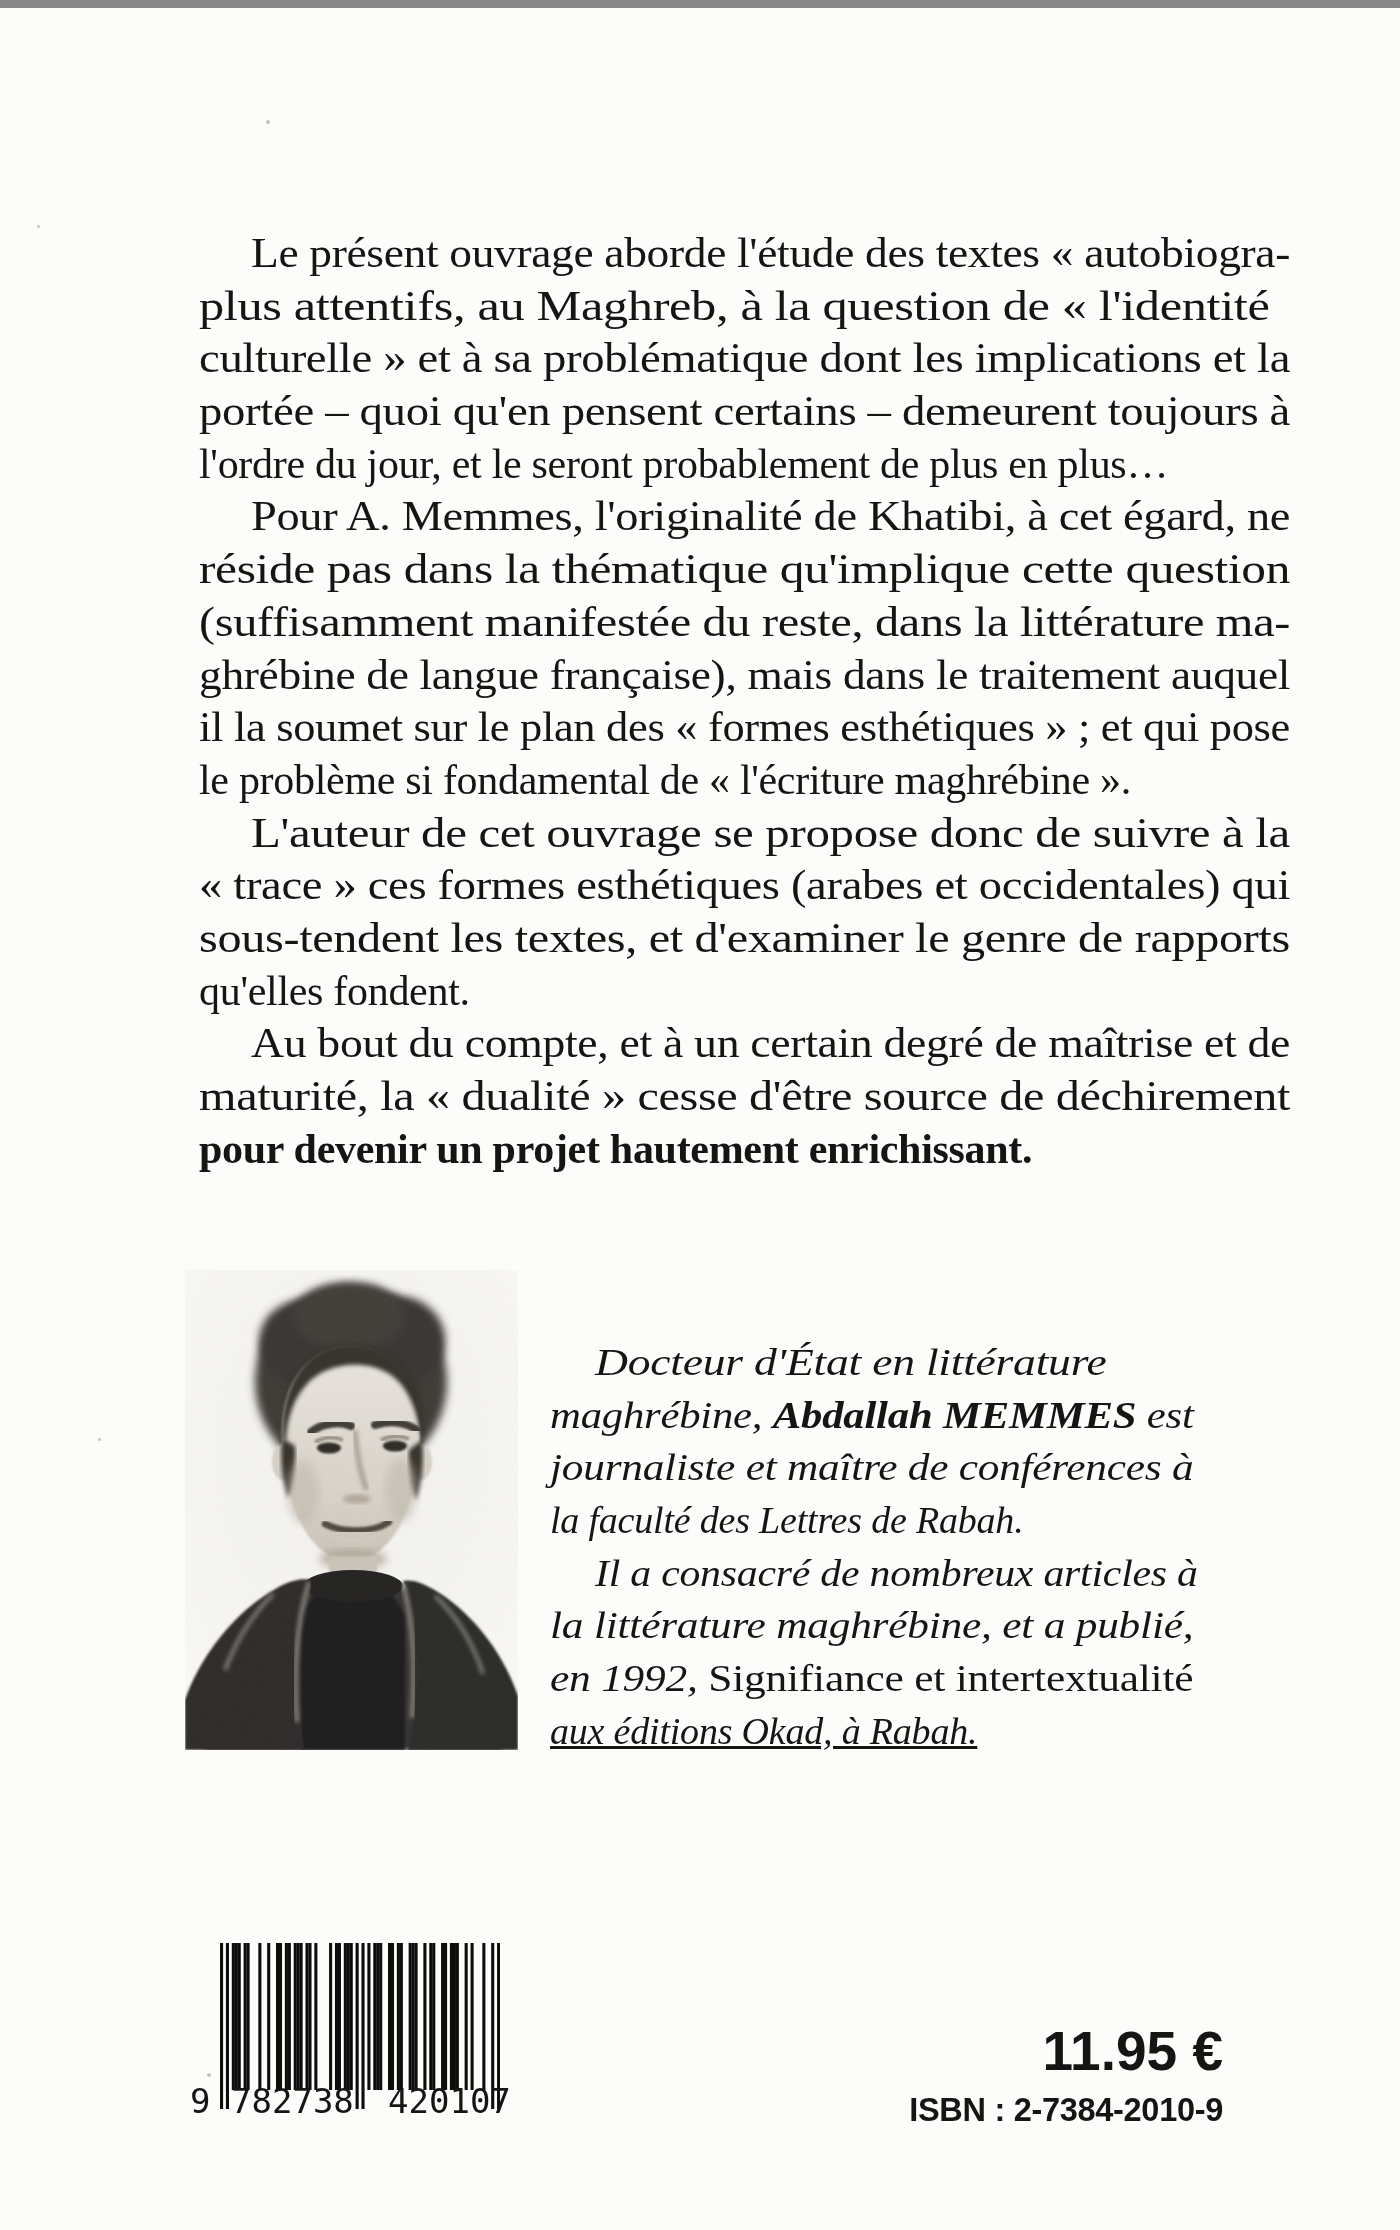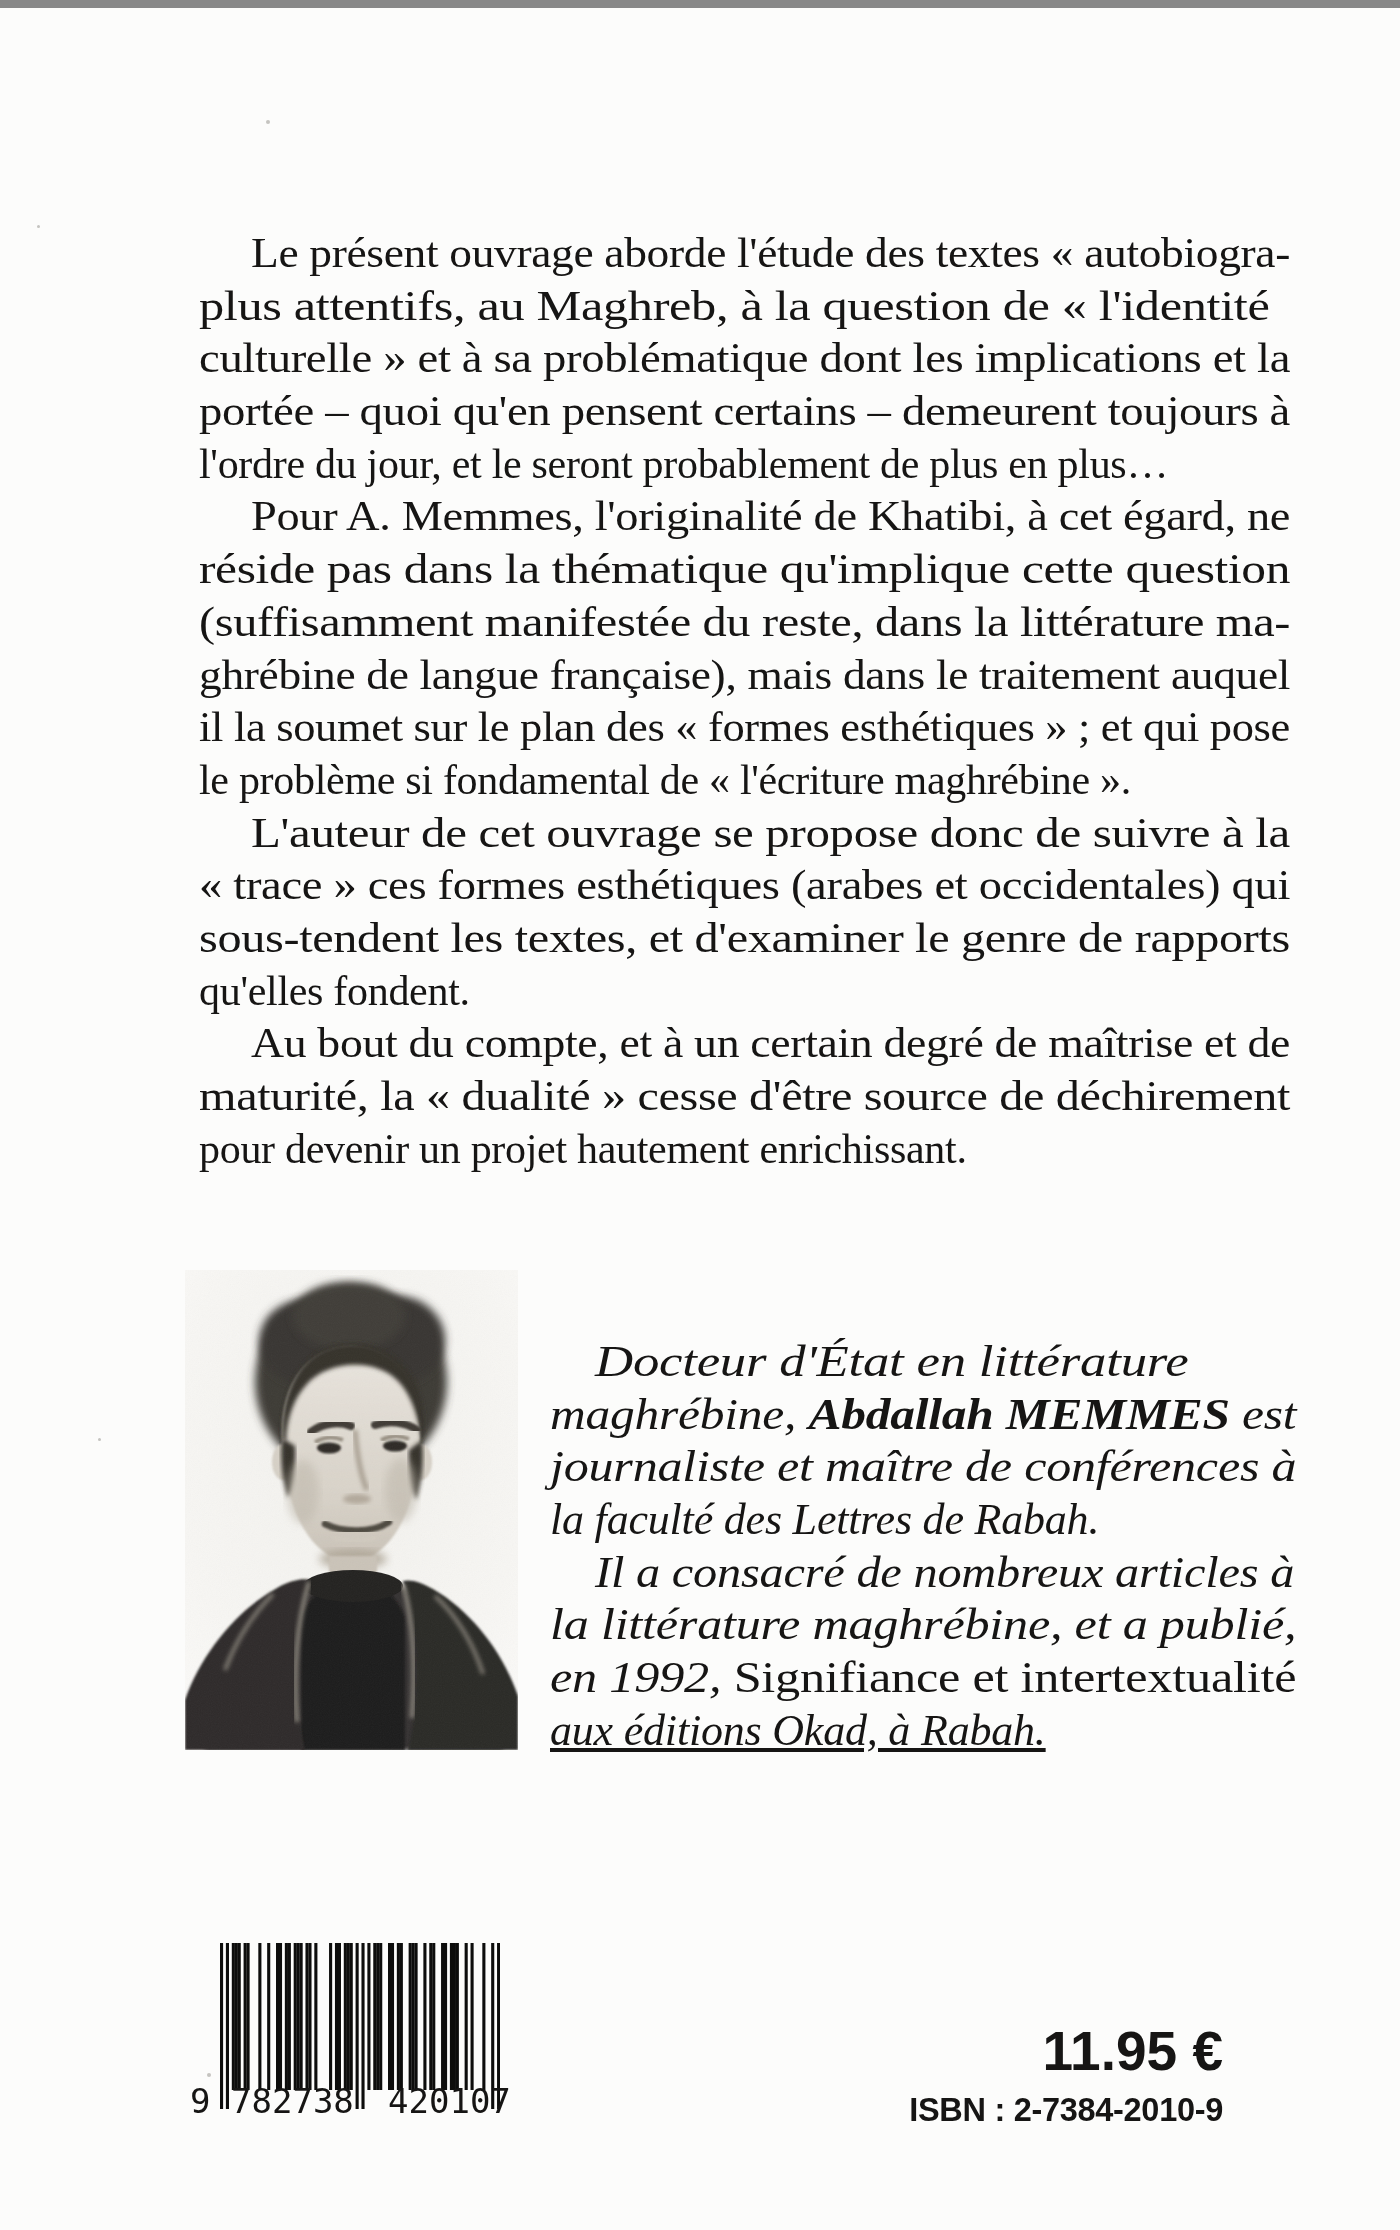--- a/index.html
+++ b/index.html
@@ -12,21 +12,21 @@
     width:1400px;height:2230px;
     margin:8px auto;
     background:var(--paper);
     color:var(--ink);
     overflow:hidden;
     font-family:"Liberation Serif", serif;
   }
   
   .textblock{position:absolute;}
   .synopsis{left:199px;top:219px;width:1091px;font-size:42px;letter-spacing:-0.3px;}
-  .bio{left:550px;top:1328px;width:712px;font-size:44px;letter-spacing:-0.2px;}
+  .bio{left:550px;top:1328px;width:712px;font-size:38px;letter-spacing:-0.2px;}
   .tline{height:52.7px;line-height:52.7px;white-space:nowrap;overflow:visible;}
   .synopsis .tline.indent{padding-left:52px;}
   .bio .tline.indent{padding-left:45px;}
   .fit{display:inline-block;white-space:nowrap;transform-origin:0 50%;}
   .s-n{font-style:normal;}
   .s-i{font-style:italic;}
   .s-bi{font-style:italic;font-weight:bold;}
   .s-r{font-style:normal;}
   
   .photo{position:absolute;left:185px;top:1262px;width:333px;height:480px;margin:0;padding:0;}
@@ -78,21 +78,21 @@
       <div class="tline"><span class="fit fill" style="transform: scaleX(1.1515);"><span class="s-n">(suffisamment manifestée du reste, dans la littérature ma-</span></span></div>
       <div class="tline"><span class="fit fill" style="transform: scaleX(1.0812);"><span class="s-n">ghrébine de langue française), mais dans le traitement auquel</span></span></div>
       <div class="tline"><span class="fit fill" style="transform: scaleX(1.0589);"><span class="s-n">il la soumet sur le plan des « formes esthétiques » ; et qui pose</span></span></div>
       <div class="tline"><span class="fit" style="transform: scaleX(1);"><span class="s-n">le problème si fondamental de « l'écriture maghrébine ».</span></span></div>
       <div class="tline indent"><span class="fit fill" style="transform: scaleX(1.1652);"><span class="s-n">L'auteur de cet ouvrage se propose donc de suivre à la</span></span></div>
       <div class="tline"><span class="fit fill" style="transform: scaleX(1.1094);"><span class="s-n">« trace » ces formes esthétiques (arabes et occidentales) qui</span></span></div>
       <div class="tline"><span class="fit fill" style="transform: scaleX(1.1488);"><span class="s-n">sous-tendent les textes, et d'examiner le genre de rapports</span></span></div>
       <div class="tline"><span class="fit" style="transform: scaleX(1);"><span class="s-n">qu'elles fondent.</span></span></div>
       <div class="tline indent"><span class="fit fill" style="transform: scaleX(1.089);"><span class="s-n">Au bout du compte, et à un certain degré de maîtrise et de</span></span></div>
       <div class="tline"><span class="fit fill" style="transform: scaleX(1.1475);"><span class="s-n">maturité, la « dualité » cesse d'être source de déchirement</span></span></div>
-      <div class="tline"><span class="fit" style="transform: scaleX(1);"><span class="s-n">pour devenir un projet hautement enrichissant.</span></span></div>
+      <div class="tline"><span class="fit" style="transform: scaleX(1); font-weight: bold;"><span class="s-n">pour devenir un projet hautement enrichissant.</span></span></div>
     </section>
 
   <figure class="photo">
     <svg viewBox="0 0 333 480" xmlns="http://www.w3.org/2000/svg">
       <defs>
         <radialGradient id="pbg" cx="50%" cy="38%" r="75%">
           <stop offset="0%" stop-color="#f2f1ed"></stop>
           <stop offset="70%" stop-color="#f7f6f3"></stop>
           <stop offset="100%" stop-color="#fbfaf8"></stop>
         </radialGradient>

